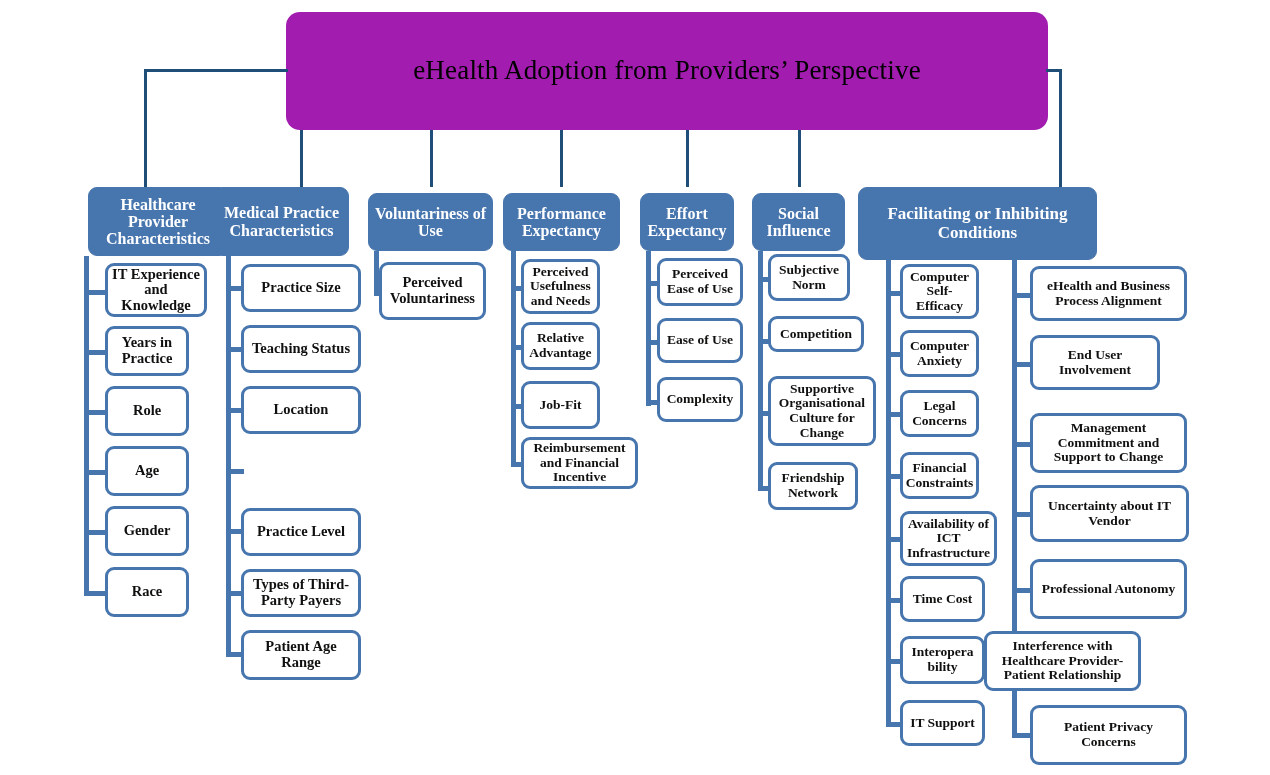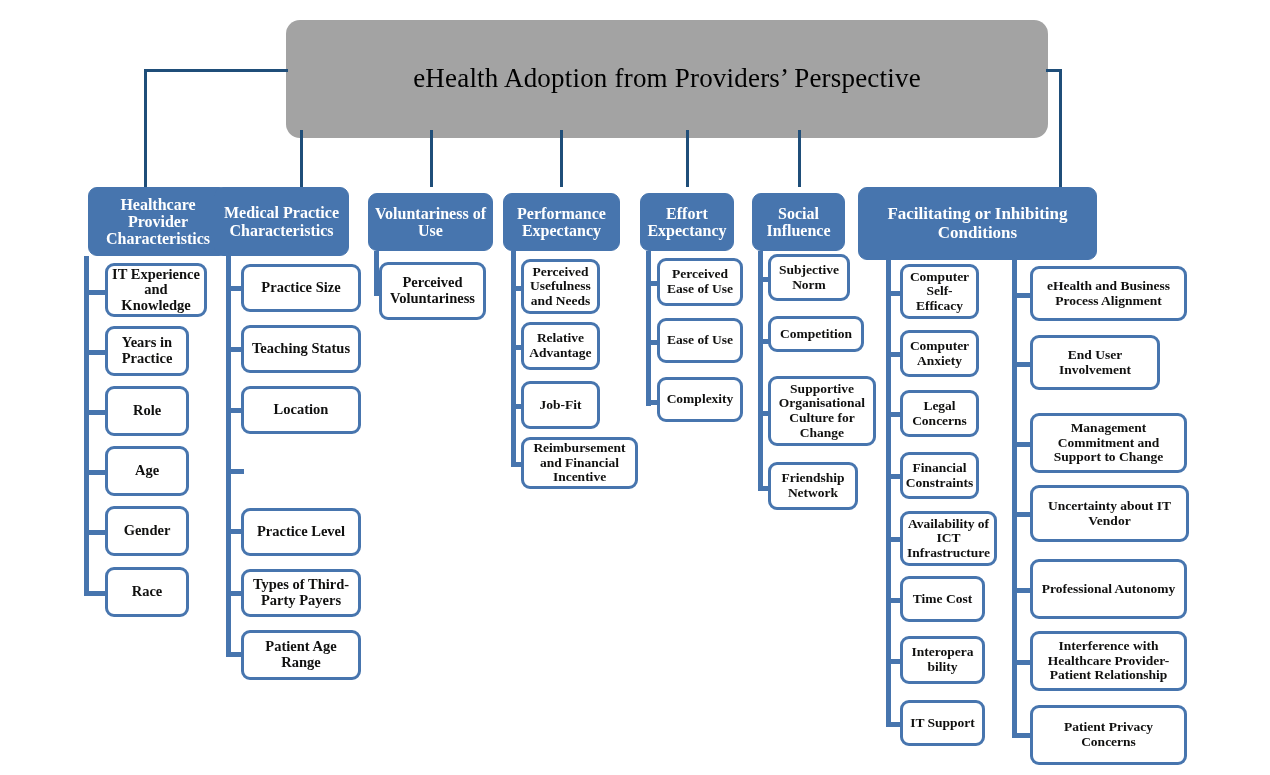--- a/index.html
+++ b/index.html
@@ -41,27 +41,26 @@
     position: absolute;
     box-sizing: border-box;
     display: flex;
     align-items: center;
     justify-content: center;
     text-align: center;
     line-height: 1.08;
   }
 
   .box.root {
-    background: #a3a3a3;
+    background: #a21caf;
     border-radius: 14px;
     color: #000000;
     font-size: 27px;
     font-weight: 400;
     letter-spacing: 0.2px;
-    margin-top: 8px;
   }
 
   .box.cat {
     background: #4775AE;
     border: 1px solid #4775AE;
     border-radius: 9px;
     color: #ffffff;
     font-size: 16px;
     font-weight: bold;
   }
@@ -295,20 +294,20 @@
   </div>
   <div class="box leaf sm" style="left:1030px; top:413px; width:157px; height:60px;">
     <span class="lbl">Management Commitment and Support to Change</span>
   </div>
   <div class="box leaf sm" style="left:1030px; top:485px; width:159px; height:57px;">
     <span class="lbl">Uncertainty about IT Vendor</span>
   </div>
   <div class="box leaf sm" style="left:1030px; top:559px; width:157px; height:60px;">
     <span class="lbl">Professional Autonomy</span>
   </div>
-  <div class="box leaf sm" style="left:1030px; top:631px; width:157px; height:60px;">
+  <div class="box leaf sm" style="left:984px; top:631px; width:157px; height:60px;">
     <span class="lbl">Interference with Healthcare Provider-Patient Relationship</span>
   </div>
   <div class="box leaf sm" style="left:1030px; top:705px; width:157px; height:60px;">
     <span class="lbl">Patient Privacy Concerns</span>
   </div>
 
 </div>
 
 </body></html>

